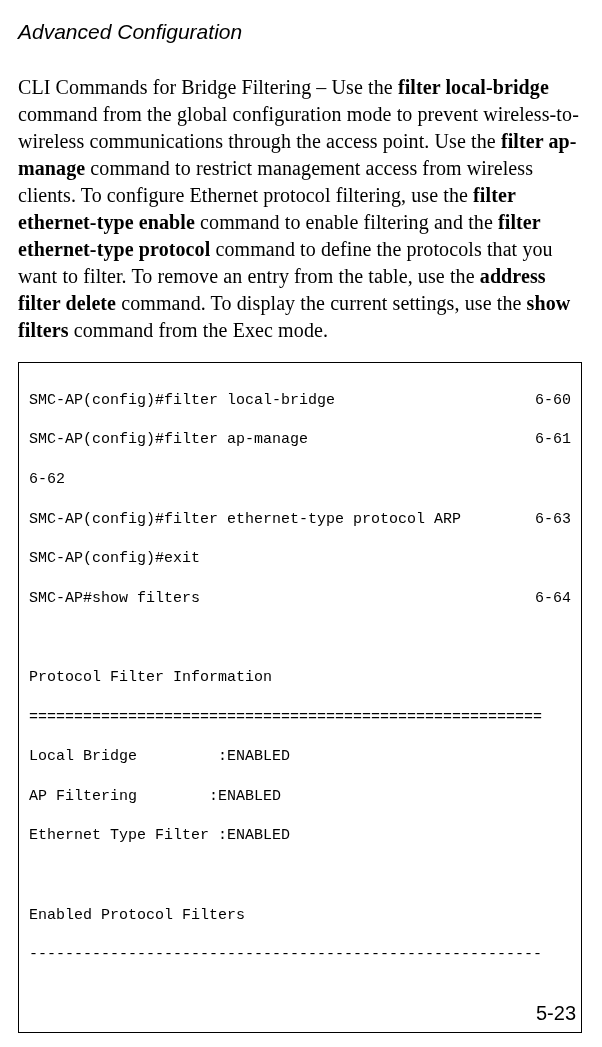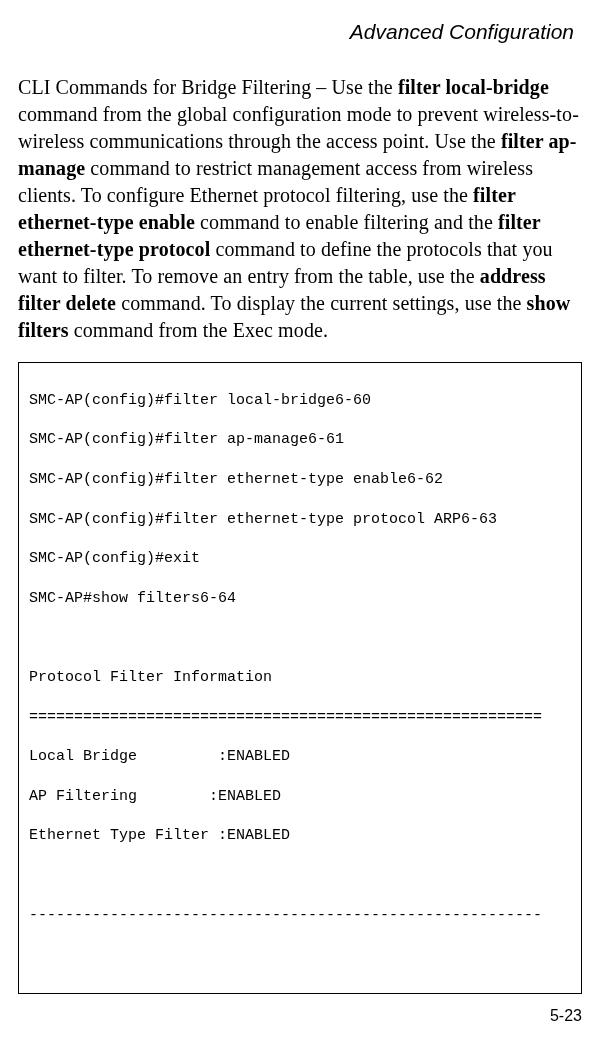--- a/index.html
+++ b/index.html
@@ -10,21 +10,21 @@
     body {
       width: 602px;
       height: 1047px;
       font-family: Arial, Helvetica, sans-serif;
       background: #ffffff;
       color: #000000;
       position: relative;
       padding: 20px 20px 20px 18px;
     }
     .header {
-      text-align: right;
+      text-align: left;
       font-style: italic;
       font-size: 21px;
       margin-bottom: 30px;
       margin-right: 8px;
     }
     .body-para {
       font-size: 20px;
       line-height: 1.35;
       margin-bottom: 18px;
       letter-spacing: 0.1px;
@@ -37,54 +37,56 @@
       border: 1px solid #000;
       padding: 8px 10px;
       font-family: "Courier New", Courier, monospace;
       font-size: 15px;
       line-height: 1.32;
       white-space: pre;
       overflow: hidden;
     }
     .cli-line {
       display: flex;
-      justify-content: flex-start;
+      justify-content: space-between;
+      gap: 35px;
     }
     .cli-ref {
     }
     .page-num {
       position: absolute;
       bottom: 22px;
-      right: 20px;
-      font-size: 16px;
+      right: 26px;
+      font-size: 20px;
     }
   </style>
 </head>
 <body>
 
 <div class="header">
   <span>Advanced Configuration</span>
 </div>
 
 <p class="body-para">
   <span>CLI Commands for Bridge Filtering – Use the </span><span class="bold">filter local-bridge</span><span> command from the global configuration mode to prevent wireless-to-wireless communications through the access point. Use the </span><span class="bold">filter ap-manage</span><span> command to restrict management access from wireless clients. To configure Ethernet protocol filtering, use the </span><span class="bold">filter ethernet-type enable</span><span> command to enable filtering and the </span><span class="bold">filter ethernet-type protocol</span><span> command to define the protocols that you want to filter. To remove an entry from the table, use the </span><span class="bold">address filter delete</span><span> command. To display the current settings, use the </span><span class="bold">show filters</span><span> command from the Exec mode.</span>
 </p>
 
 <div class="cli-box">
 <div class="cli-line"><span>SMC-AP(config)#filter local-bridge</span><span class="cli-ref">6-60</span></div>
 <div class="cli-line"><span>SMC-AP(config)#filter ap-manage</span><span class="cli-ref">6-61</span></div>
-<div class="cli-line"><span>SMC-AP(config)#filter ethernet-type enable</span><span class="cli-ref">6-62</span></div>
+<div class="cli-line"><span class="cli-ref">6-62</span></div>
 <div class="cli-line"><span>SMC-AP(config)#filter ethernet-type protocol ARP</span><span class="cli-ref">6-63</span></div>
 <div>SMC-AP(config)#exit</div>
 <div class="cli-line"><span>SMC-AP#show filters</span><span class="cli-ref">6-64</span></div>
 <div> </div>
 <div>Protocol Filter Information</div>
 <div>=========================================================</div>
 <div>Local Bridge         :ENABLED</div>
 <div>AP Filtering        :ENABLED</div>
 <div>Ethernet Type Filter :ENABLED</div>
 <div> </div>
+<div>Enabled Protocol Filters</div>
 <div>---------------------------------------------------------</div>
 
 
 </div>
 
 <div class="page-num">5-23</div>
 
 </body></html>

